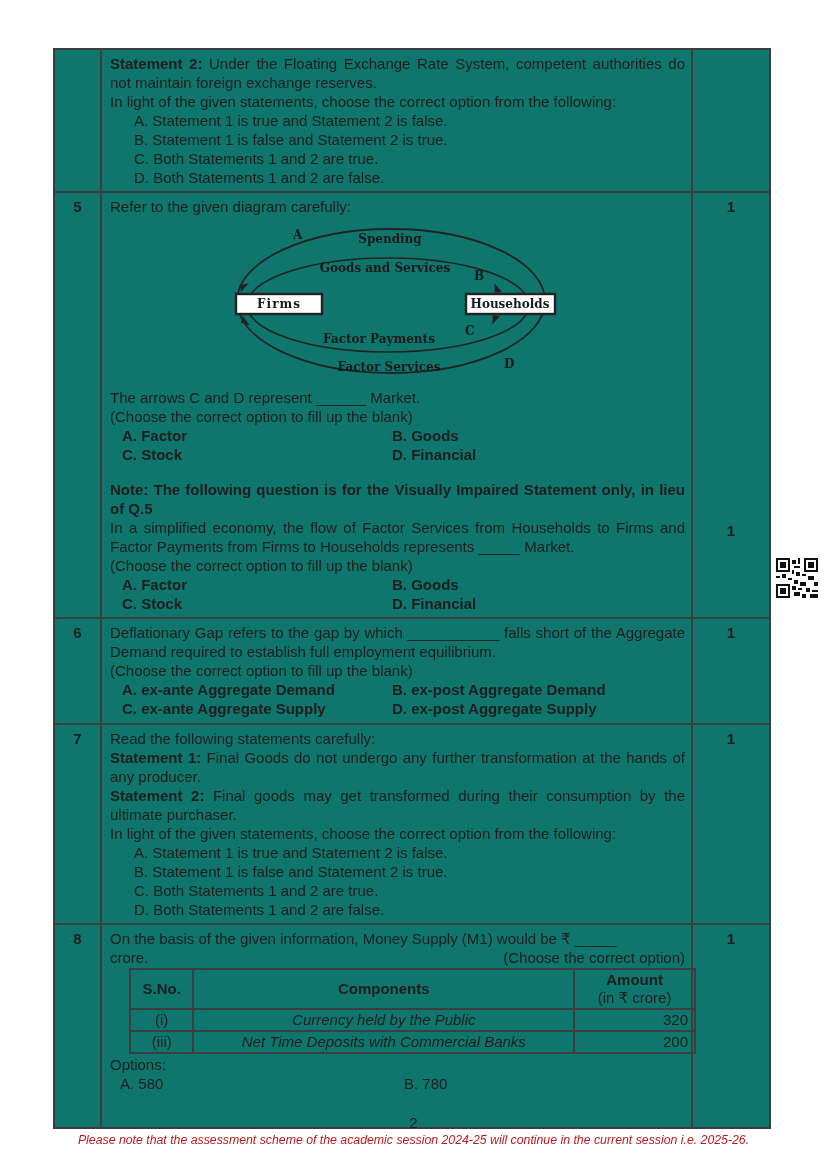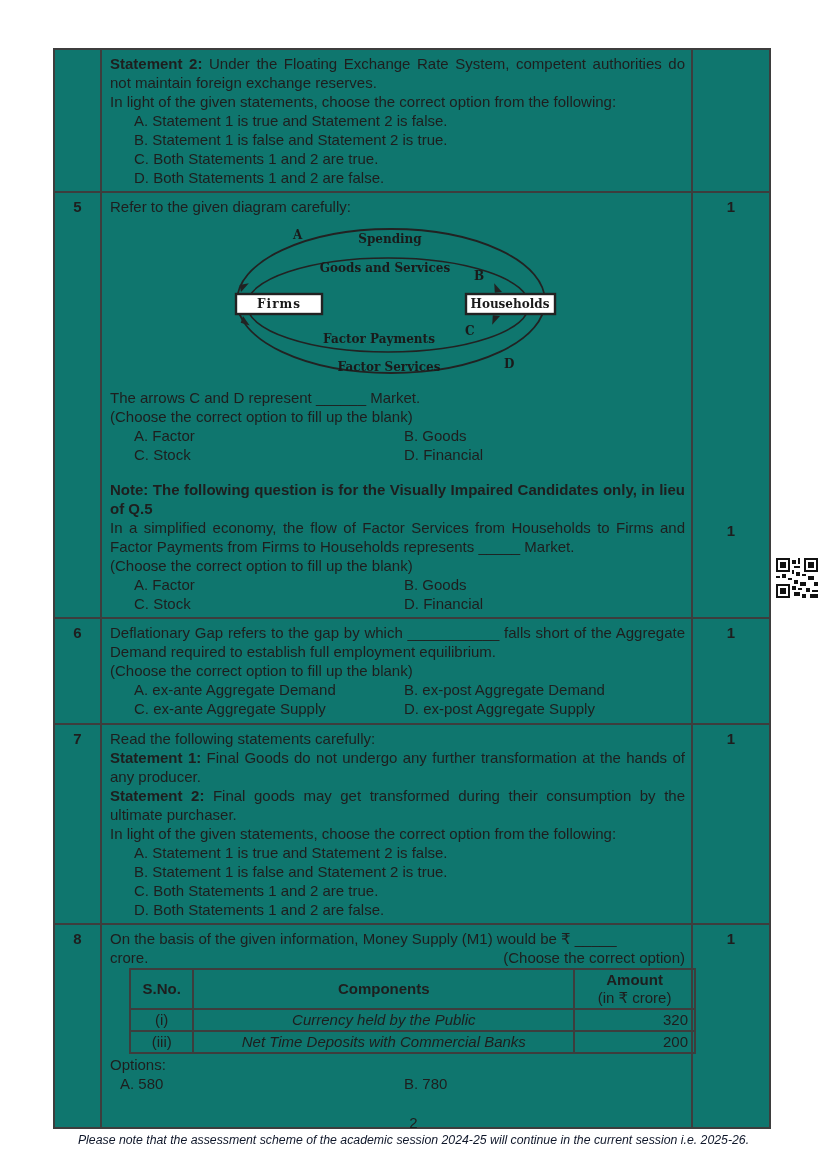--- a/index.html
+++ b/index.html
@@ -26,21 +26,21 @@
   .cell-marks{
     width:78px;flex:0 0 78px;border-left:2px solid #3d3d3d;
     text-align:center;font-weight:bold;font-size:15px;padding-top:5px;
     position:relative;
   }
   .jp{margin:0;text-align:justify;}
   .line{margin:0;}
   .hint{text-align:left;}
   .b{font-weight:bold;}
   .opts-list{margin-left:24px;}
-  .opts2{display:grid;grid-template-columns:270px auto;margin-left:24px;}
+  .opts2{display:grid;grid-template-columns:270px auto;margin-left:12px;font-weight:bold;}
   .opts2-q8{display:grid;grid-template-columns:284px auto;margin-left:10px;}
   .note-block{margin-top:16px;font-weight:bold;}
   .vi-mark{position:absolute;left:0;right:0;top:329px;}
   .diagram-wrap{margin:6px 0 6px 120px;width:334px;}
   .m1table{
     border-collapse:collapse;margin:1px 0 1px 19px;
     font-size:15px;table-layout:fixed;width:567px;
   }
   .m1table th,.m1table td{
     border:2px solid #3d3d3d;padding:1px 6px;line-height:18px;
@@ -54,21 +54,21 @@
   .td-comp{text-align:center;padding-left:10px;font-style:italic;}
   .td-amt{text-align:right;}
   .amt-sub{font-weight:normal;}
   .q8line2{display:flex;justify-content:space-between;}
   .page-num{
     position:absolute;left:0;top:1114px;width:100%;
     text-align:center;font-size:15px;
   }
   .foot-note{
     position:absolute;left:0;top:1133px;width:100%;
-    text-align:center;font-style:italic;font-size:12.3px;color:#0f172a;
+    text-align:center;font-style:italic;font-size:12.3px;color:#b91c1c;
   }
   .qr{position:absolute;left:776px;top:558px;}
   svg text.dg{font-family:"DejaVu Serif","Liberation Serif",serif;font-weight:bold;fill:#1a1a1a;}
 </style>
 </head>
 <body>
 
 <div class="qtable">
 
   <div class="trow" style="min-height:135px;">
@@ -116,21 +116,21 @@
 
       <div class="line">The arrows C and D represent ______ Market.</div>
       <div class="line hint">(Choose the correct option to fill up the blank)</div>
       <div class="opts2">
         <div class="line">A.  Factor</div>
         <div class="line">B. Goods</div>
         <div class="line">C.  Stock</div>
         <div class="line">D. Financial</div>
       </div>
 
-      <p class="jp note-block">Note: The following question is for the Visually Impaired Candidates only, in lieu of Q.5</p>
+      <p class="jp note-block">Note: The following question is for the Visually Impaired Statement only, in lieu of Q.5</p>
       <p class="jp">In a simplified economy, the flow of Factor Services from Households to Firms and Factor Payments from Firms to Households represents _____ Market.</p>
       <div class="line hint">(Choose the correct option to fill up the blank)</div>
       <div class="opts2">
         <div class="line">A.  Factor</div>
         <div class="line">B. Goods</div>
         <div class="line">C. Stock</div>
         <div class="line">D. Financial</div>
       </div>
     </div>
     <div class="cell cell-marks">

